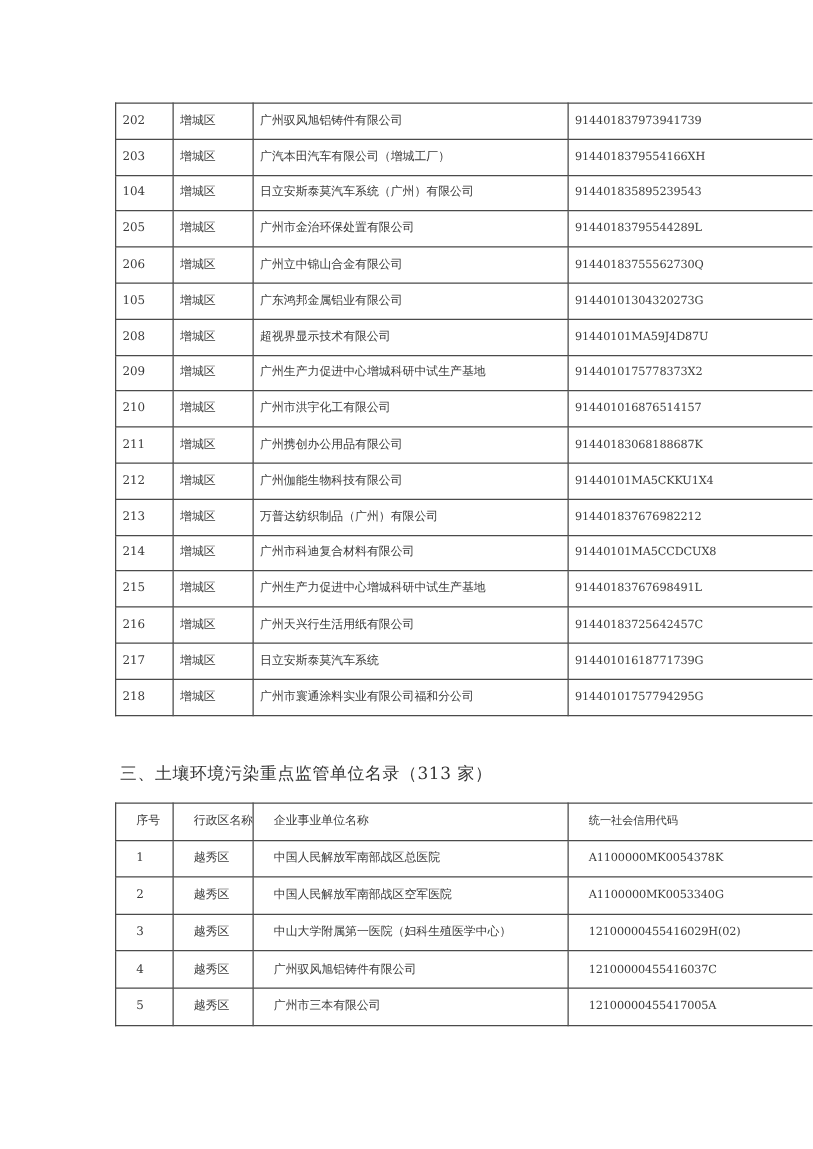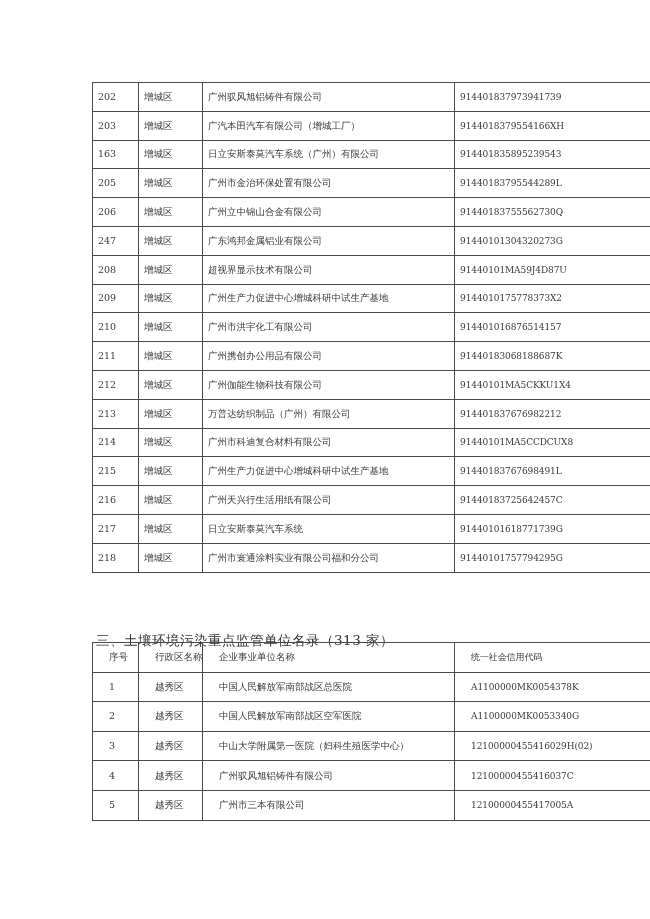--- a/index.html
+++ b/index.html
@@ -41,21 +41,21 @@
     .page-table col.col-no { width: 46px; }
     .page-table col.col-dist { width: 64px; }
     .page-table col.col-name { width: 252px; }
     .page-table col.col-code { width: 204px; }
     #table-top { top: 82px; }
     #table-bottom { top: 642px; }
     #table-bottom td { height: 28.6px; padding-left: 16px; }
     .section-title {
       position: absolute;
       left: 96px;
-      top: 632px;
+      top: 610px;
       font-size: 13.5px;
       color: #333333;
       letter-spacing: 0.5px;
       white-space: nowrap;
     }
   </style>
 </head>
 <body>
 
 <table class="page-table" id="table-top">
@@ -72,39 +72,39 @@
         <td>广州驭风旭铝铸件有限公司</td>
         <td class="c-code">914401837973941739</td>
       </tr>
       <tr>
         <td>203</td>
         <td>增城区</td>
         <td>广汽本田汽车有限公司（增城工厂）</td>
         <td class="c-code">9144018379554166XH</td>
       </tr>
       <tr>
-        <td>163</td>
+        <td>104</td>
         <td>增城区</td>
         <td>日立安斯泰莫汽车系统（广州）有限公司</td>
         <td class="c-code">914401835895239543</td>
       </tr>
       <tr>
         <td>205</td>
         <td>增城区</td>
         <td>广州市金治环保处置有限公司</td>
         <td class="c-code">91440183795544289L</td>
       </tr>
       <tr>
         <td>206</td>
         <td>增城区</td>
         <td>广州立中锦山合金有限公司</td>
         <td class="c-code">91440183755562730Q</td>
       </tr>
       <tr>
-        <td>247</td>
+        <td>105</td>
         <td>增城区</td>
         <td>广东鸿邦金属铝业有限公司</td>
         <td class="c-code">91440101304320273G</td>
       </tr>
       <tr>
         <td>208</td>
         <td>增城区</td>
         <td>超视界显示技术有限公司</td>
         <td class="c-code">91440101MA59J4D87U</td>
       </tr>

